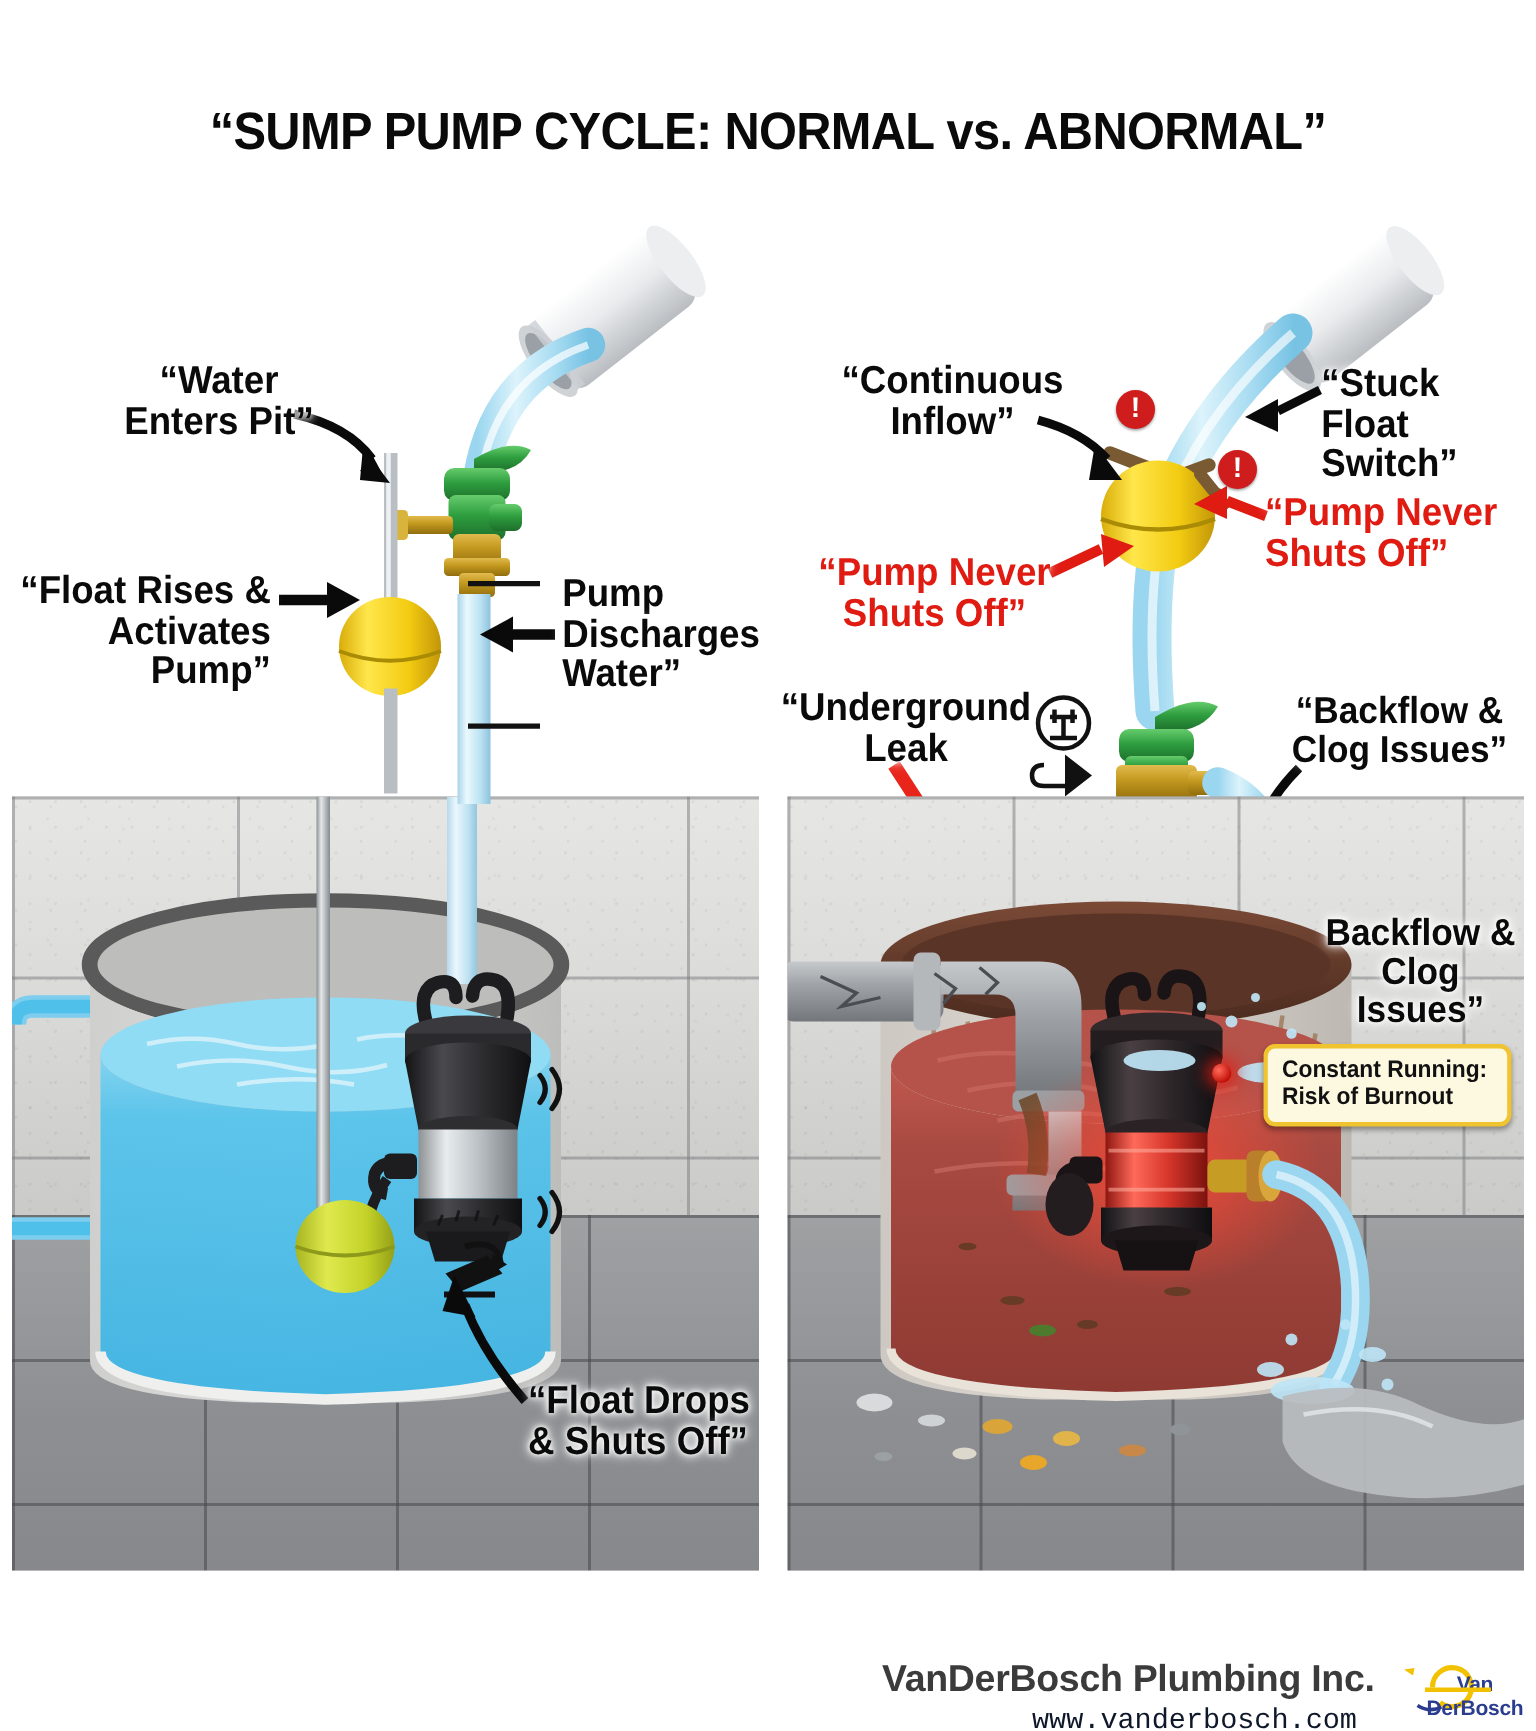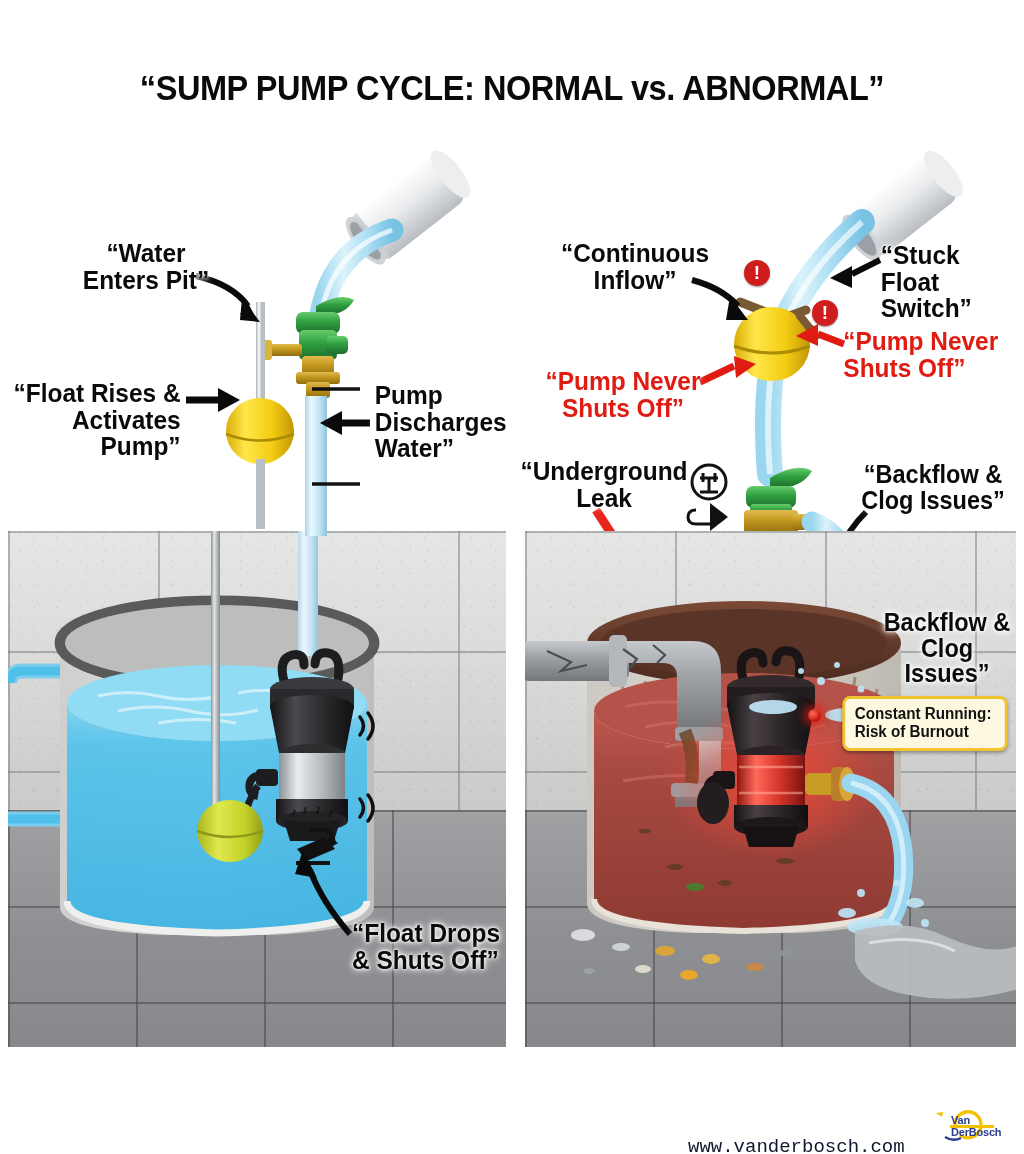--- a/index.html
+++ b/index.html
@@ -133,23 +133,24 @@
     letter-spacing: -0.2px;
   }
   .footer-url {
     position: absolute;
     font-size: 19px; color: #0f172a;
     font-family: Liberation Mono, monospace;
   }
   .logo-wrap { position: absolute; }
   .logo-txt {
     position: absolute; left: 26px; top: 7px;
-    font-size: 11px; font-weight: bold; color: #2b3d8f;
+    font-size: 14px; font-weight: bold; color: #2b3d8f;
     font-family: "Liberation Sans", sans-serif;
     letter-spacing: -0.2px;
+    text-align: center;
   }
   .logo-underline {
     position: absolute; left: 25px; top: 18px; width: 44px; height: 3px;
     background: #f2c200;
   }
 </style>
 </head>
 <body>
 
 <div id="page">
@@ -671,20 +672,21 @@
 
   <div class="lbl c" style="left:872px; top:566px; width:150px; font-size:25px;">Backflow &amp;
 Clog Issues”</div>
 
   <div class="badge" style="left:744px; top:216px;"></div>
   <div class="badge" style="left:812px; top:256px;"></div>
 
   <div class="callout" style="left:838px; top:652px; width:148px;">Constant Running:
 Risk of Burnout</div>
 
+  <div class="footer-brand" style="left:588px; top:1061px;">VanDerBosch Plumbing Inc.</div>
   <div class="footer-url" style="left:688px; top:1092px;">www.vanderbosch.com</div>
 
   <div class="logo-wrap" style="left:925px; top:1063px; width:90px; height:36px;">
     <svg width="90" height="36" viewBox="0 0 90 36">
       <path d="M30 18 a13 13 0 1 1 5 10" fill="none" stroke="#f2c200" stroke-width="3.4"></path>
       <path d="M17 10 l-6 -4 l7 -1 Z" fill="#f2c200"></path>
       <path d="M20 30 q8 5 16 1" fill="none" stroke="#2b3d8f" stroke-width="2.4"></path>
     </svg>
     <div class="logo-txt">Van DerBosch</div>
     <div class="logo-underline"></div>

